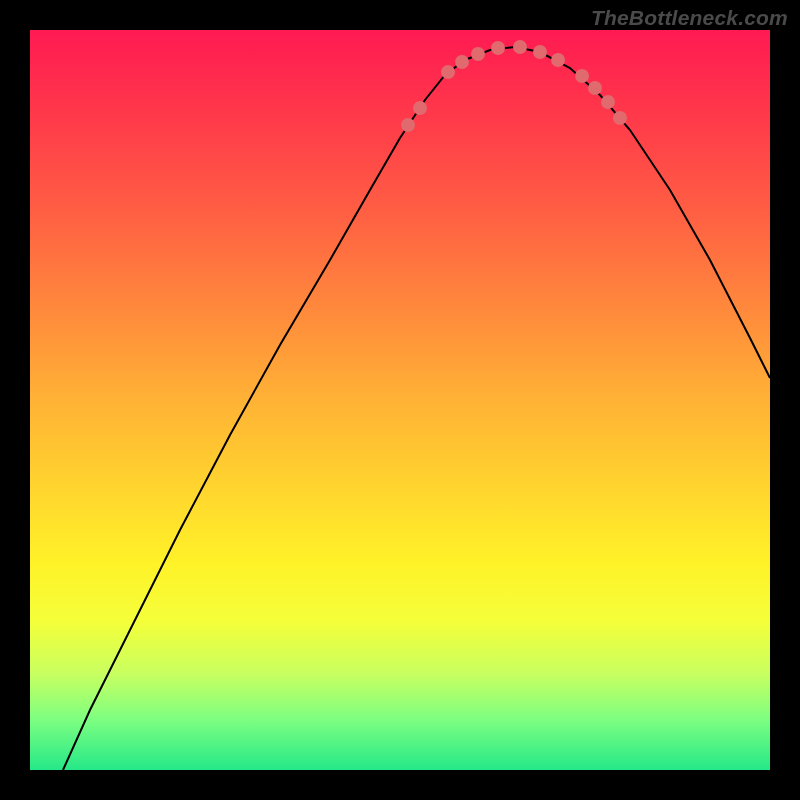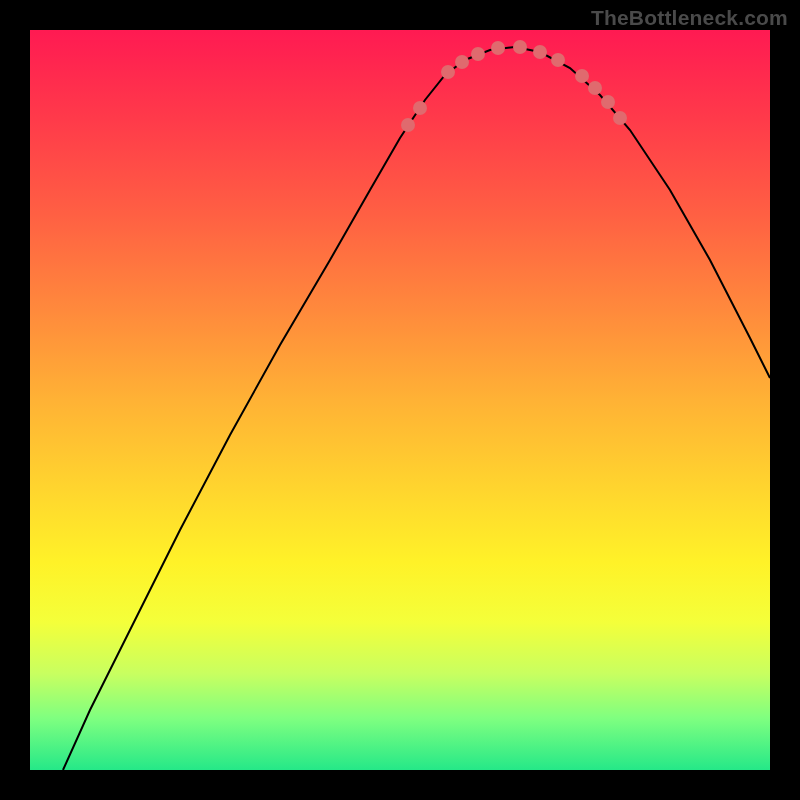--- a/index.html
+++ b/index.html
@@ -31,20 +31,21 @@
       #25e888 100%);
   }
   .watermark {
     position: absolute;
     top: 6px;
     right: 12px;
     font-size: 21px;
     font-weight: 600;
     color: #4a4a4a;
     letter-spacing: 0.2px;
+    font-style: italic;
   }
   svg {
     position: absolute;
     left: 0;
     top: 0;
   }
   .curve {
     fill: none;
     stroke: #000;
     stroke-width: 2;

